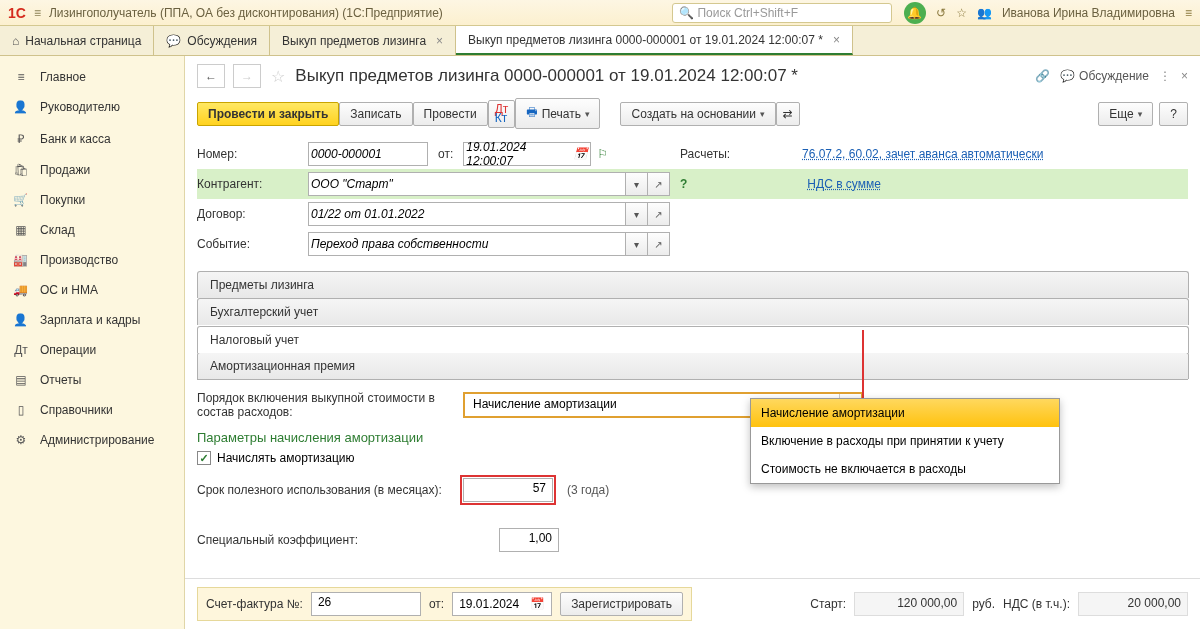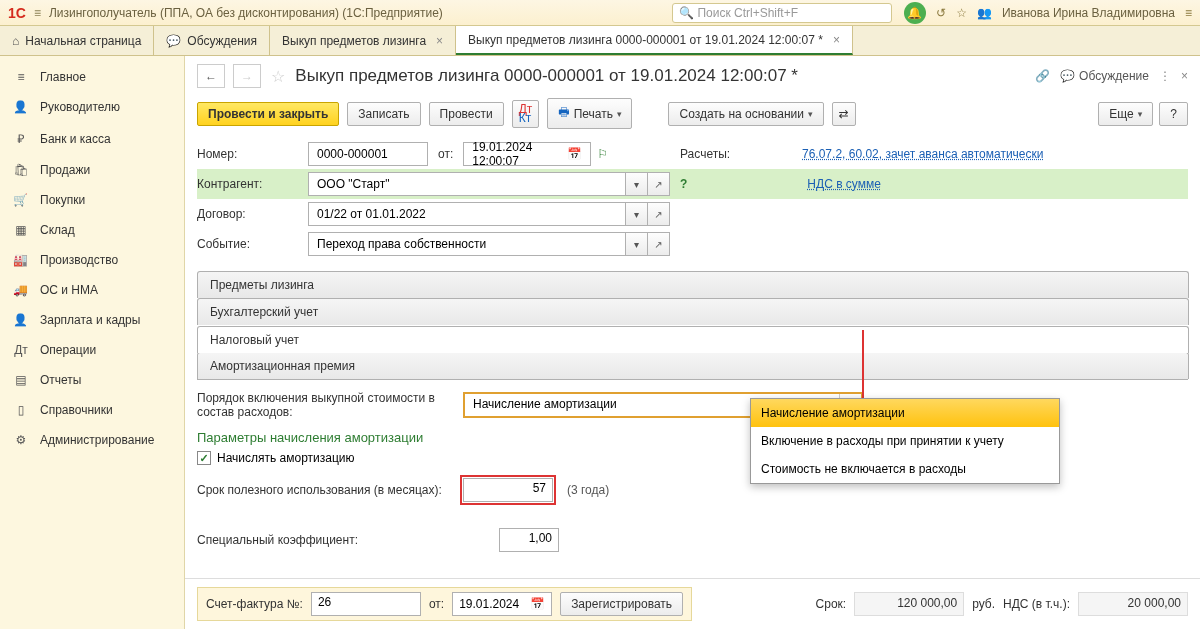--- a/index.html
+++ b/index.html
@@ -36,32 +36,32 @@
 
 .doc-head { display: flex; align-items: center; padding: 8px 12px 4px; gap: 8px; }
 .navbtn { width: 28px; height: 24px; border: 1px solid #ccc; background: #fff; display: inline-flex; align-items: center; justify-content: center; color: #555; cursor: pointer; }
 .navbtn.disabled { color: #ccc; }
 .star { color: #ccc; font-size: 16px; margin: 0 2px; }
 .doc-title { font-size: 17px; font-weight: normal; color: #333; flex: 1; }
 .head-right { display: flex; align-items: center; gap: 10px; color: #888; }
 .disc-link { display: flex; align-items: center; gap: 4px; color: #555; }
 
 
-.toolbar { display: flex; align-items: center; padding: 6px 12px; gap: 8px; flex-wrap: wrap; }
+.toolbar { display: flex; align-items: center; padding: 6px 12px; flex-wrap: wrap; }
 .btn { border: 1px solid #b0b0b0; background: linear-gradient(#fdfdfd, #ececec); padding: 4px 10px; cursor: pointer; border-radius: 2px; display: inline-flex; align-items: center; gap: 4px; color: #333; }
 .btn.yellow { background: linear-gradient(#ffe863, #ffd21f); border-color: #c9a400; font-weight: bold; }
 .btn.small-icon { padding: 4px 6px; }
 .btn .caret { font-size: 9px; color: #555; }
 .tool-right { margin-left: auto; display: flex; gap: 6px; }
 
 
 .form { padding: 4px 12px; }
 .row { display: flex; align-items: center; min-height: 30px; gap: 6px; }
 .lbl { width: 105px; color: #333; }
-.inp { border: 1px solid #b0b0b0; background: #fff; height: 24px; padding: 2px 8px; display: flex; align-items: center; }
+.inp { border: 1px solid #b0b0b0; background: #fff; height: 24px; padding: 2px 2px; display: flex; align-items: center; font-style: italic; }
 .inp.num { width: 120px; }
 .inp.date { width: 128px; }
 .selwrap { display: flex; }
 .selbtn { width: 22px; height: 24px; border: 1px solid #b0b0b0; border-left: none; background: linear-gradient(#fdfdfd,#ececec); display: flex; align-items: center; justify-content: center; color: #555; cursor: pointer; font-size: 10px; }
 .link { color: #1a5fb4; text-decoration: underline dotted; cursor: pointer; }
 .green-row { background: #d8f0c8; padding: 2px 0; }
 .spacer-col { width: 60px; }
 .rlabel { width: 80px; color: #333; }
 
 
@@ -343,19 +343,19 @@
     <span class="lblf">Счет-фактура №:</span>
     <span class="numf">26</span>
     <span class="lblf">от:</span>
     <span class="datef">
       <span>19.01.2024</span>
       <span class="cal-icon">📅</span>
     </span>
     <span class="btn">Зарегистрировать</span>
   </div>
   <div class="footer-right">
-    <span class="lblf">Срок:</span>
+    <span class="lblf">Старт:</span>
     <span class="ro">120 000,00</span>
     <span class="lblf">руб.</span>
     <span class="lblf">НДС (в т.ч.):</span>
     <span class="ro">20 000,00</span>
   </div>
 </div>
 
 </body></html>

